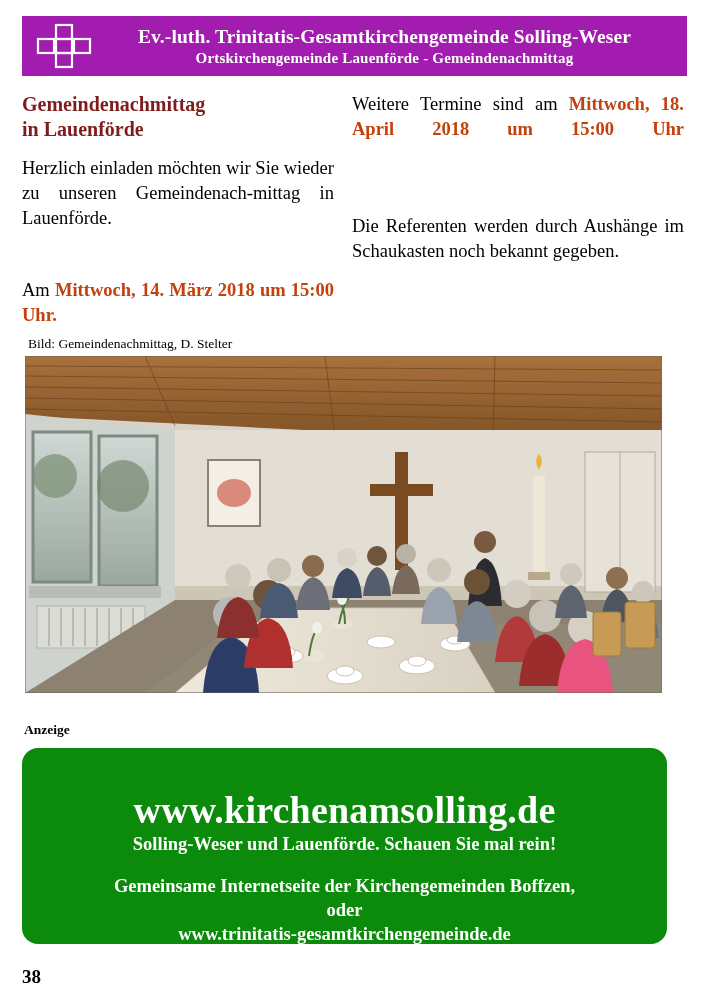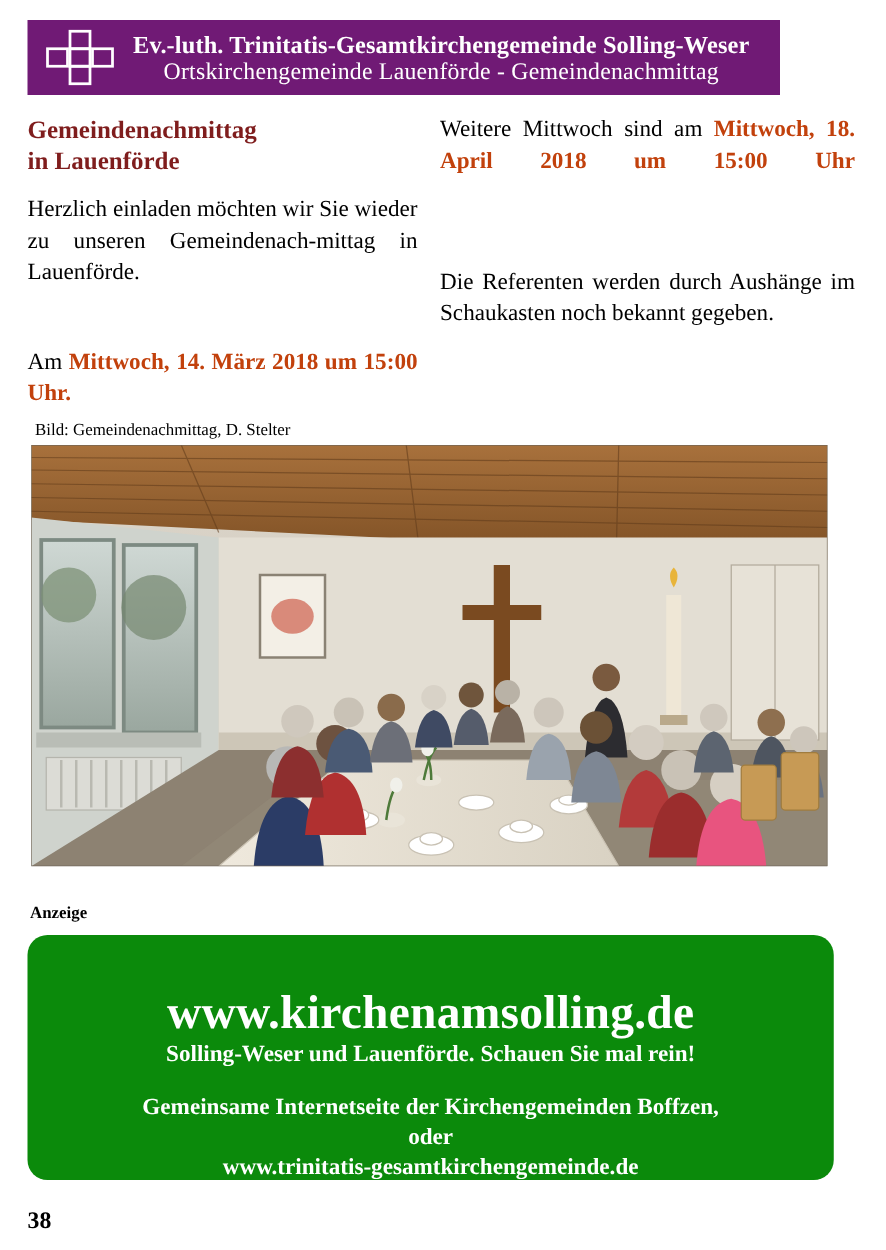--- a/index.html
+++ b/index.html
@@ -14,23 +14,23 @@
     color: #000000;
     position: relative;
     overflow: hidden;
   }
 
   
   .header-banner {
     position: absolute;
     left: 22px;
     top: 16px;
-    width: 602px;
+    width: 665px;
     height: 60px;
-    background: #701a75;
+    background: #a21caf;
     display: flex;
     align-items: center;
   }
   .header-logo {
     width: 72px;
     height: 52px;
     margin-left: 8px;
     flex: 0 0 auto;
     display: flex;
     align-items: center;
@@ -44,22 +44,22 @@
   .header-title {
     color: #ffffff;
     font-weight: bold;
     font-size: 19.5px;
     line-height: 24px;
     letter-spacing: 0.1px;
     white-space: nowrap;
   }
   .header-subtitle {
     color: #ffffff;
-    font-weight: normal;
-    font-size: 19px;
+    font-weight: bold;
+    font-size: 15px;
     line-height: 18px;
     letter-spacing: 0.2px;
     white-space: nowrap;
   }
 
   
   .columns {
     position: absolute;
     left: 22px;
     top: 92px;
@@ -197,21 +197,21 @@
       <span>in Lauenförde</span>
     </div>
     <p class="para">Herzlich einladen möchten wir Sie wieder zu unseren Gemeindenach-mittag in Lauenförde.</p>
     <p class="para last">
       <span>Am </span><span class="green-bold">Mittwoch, 14. März 2018 um 15:00 Uhr.</span>
     </p>
   </div>
 
   <div class="col col-right">
     <p class="para para-justify-stretch">
-      <span>Weitere Mittwoch sind am </span><span class="green-bold">Mittwoch, 18. April 2018 um 15:00 Uhr</span>
+      <span>Weitere Termine sind am </span><span class="green-bold">Mittwoch, 18. April 2018 um 15:00 Uhr</span>
     </p>
     <p class="para last">Die Referenten werden durch Aushänge im Schaukasten noch bekannt gegeben.</p>
   </div>
 
 </div>
 
 <div class="img-credit">Bild: Gemeindenachmittag, D. Stelter</div>
 
 <div class="photo">
   <svg width="637" height="337" viewBox="0 0 637 337" aria-hidden="true">

